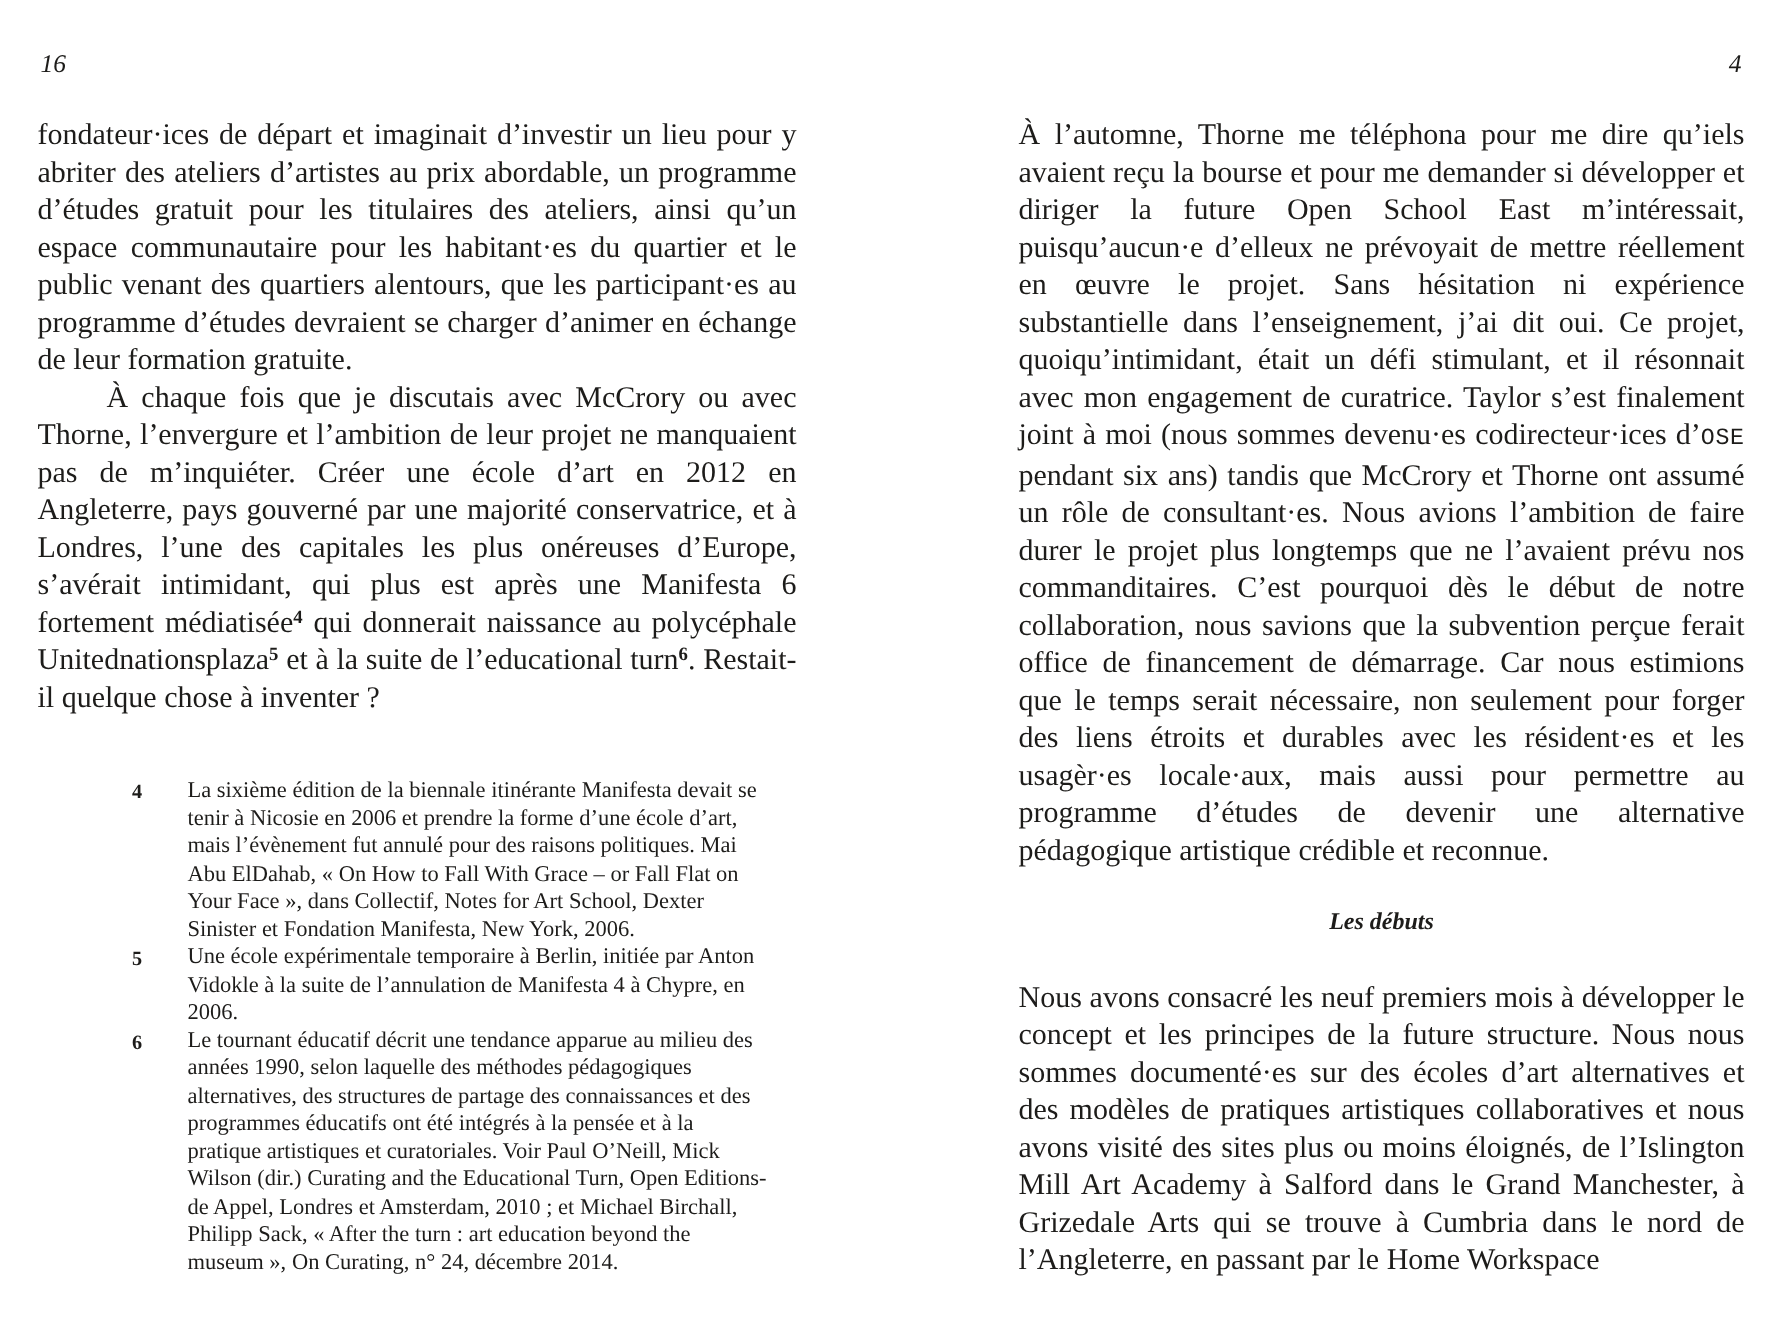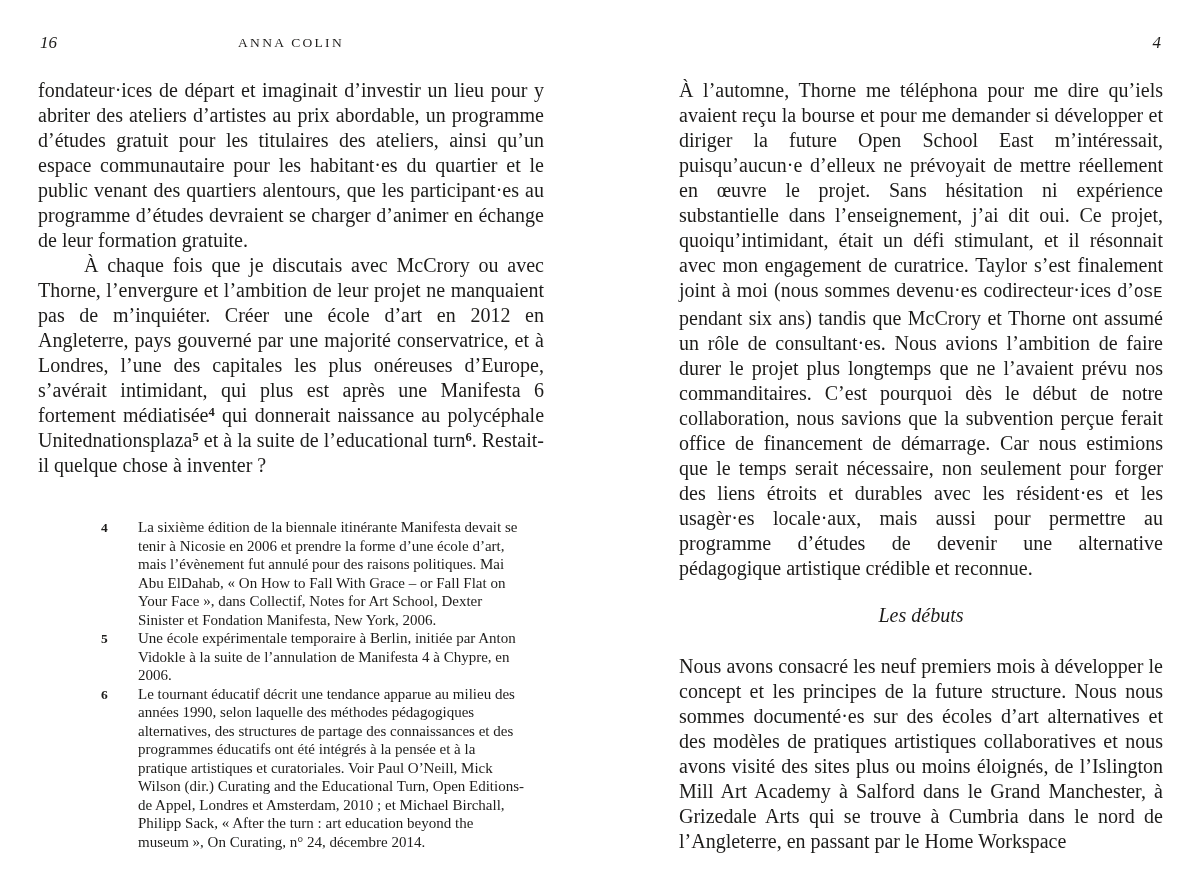--- a/index.html
+++ b/index.html
@@ -6,41 +6,41 @@
   body {
     width: 1191px; height: 879px;
     background: #ffffff;
     color: #1d1c1a;
     font-family: "Liberation Serif", "DejaVu Serif", serif;
     position: relative;
     overflow: hidden;
   }
   .spread { position: absolute; inset: 0; }
   .page { position: absolute; top: 0; }
-  .page.left  { left: 38px;  width: 506px; }
+  .page.left  { left: 25px;  width: 506px; }
   .page.right { left: 679px; width: 484px; }
 
   .pagehead { position: relative; margin-top: 35px; height: 22px; }
   .runhead {
     display: block; text-align: center;
     font-size: 13.5px; letter-spacing: 2.3px;
     font-weight: 400;
   }
   .folio { position: absolute; top: -2px; font-style: italic; font-size: 17px; }
   .page.left  .folio { left: 2px; }
   .page.right .folio { right: 2px; }
 
   .bodytext { margin-top: 21px; font-size: 20px; line-height: 25px; text-align: justify; }
   .para { margin: 0; }
   .para.indent { text-indent: 46px; }
 
   .section-heading {
     margin: 22px 0 26px; text-align: center;
-    font-style: italic; font-weight: 400;
-    font-size: 20px; line-height: 25px;
+    font-style: italic; font-weight: 700;
+    font-size: 16px; line-height: 25px;
   }
 
   .footnotes {
     margin-top: 40px; margin-left: 63px; width: 424px;
     font-size: 15px; line-height: 18.5px; text-align: left;
   }
   .fn { display: flex; }
   .fn-num { flex: 0 0 37px; font-weight: bold; font-size: 13.5px; padding-top: 1px; }
   .fn-body { flex: 1; }
 
@@ -49,21 +49,20 @@
   .s-sc { font-size: 15.5px; letter-spacing: 0.4px; font-family: Liberation Mono, monospace; }
 </style>
 </head>
 <body>
 
 <div class="spread">
 
   <section class="page left">
     <header class="pagehead">
       <span class="folio">16</span>
-      <span class="runhead">ANNA COLIN</span>
     </header>
     <div class="bodytext">
       <p class="para"><span>fondateur·ices de départ et imaginait d’investir un lieu pour y abriter des ateliers d’artistes au prix abordable, un programme d’études gratuit pour les titulaires des ateliers, ainsi qu’un espace communautaire pour les habitant·es du quartier et le public venant des quartiers alentours, que les participant·es au programme d’études devraient se charger d’animer en échange de leur formation gratuite.</span></p>
       <p class="para indent"><span>À chaque fois que je discutais avec McCrory ou avec Thorne, l’envergure et l’ambition de leur projet ne manquaient pas de m’inquiéter. Créer une école d’art en 2012 en Angleterre, pays gouverné par une majorité conservatrice, et à Londres, l’une des capitales les plus onéreuses d’Europe, s’avérait intimidant, qui plus est après une Manifesta 6 fortement médiatisée</span><span class="s-sup">4</span><span> qui donnerait naissance au polycéphale Unitednationsplaza</span><span class="s-sup">5</span><span> et à la suite de l’</span><span class="s-i">educational turn</span><span class="s-sup">6</span><span>. Restait-il quelque chose à inventer ?</span></p>
     </div>
     <div class="footnotes">
       <div class="fn">
         <span class="fn-num">4</span>
         <span class="fn-body"><span>La sixième édition de la biennale itinérante Manifesta devait se tenir à Nicosie en 2006 et prendre la forme d’une école d’art, mais l’évènement fut annulé pour des raisons politiques. Mai Abu ElDahab, « On How to Fall With Grace – or Fall Flat on Your Face », dans Collectif, Notes for Art School, Dexter Sinister et Fondation Manifesta, New York, 2006.</span></span>
       </div>

